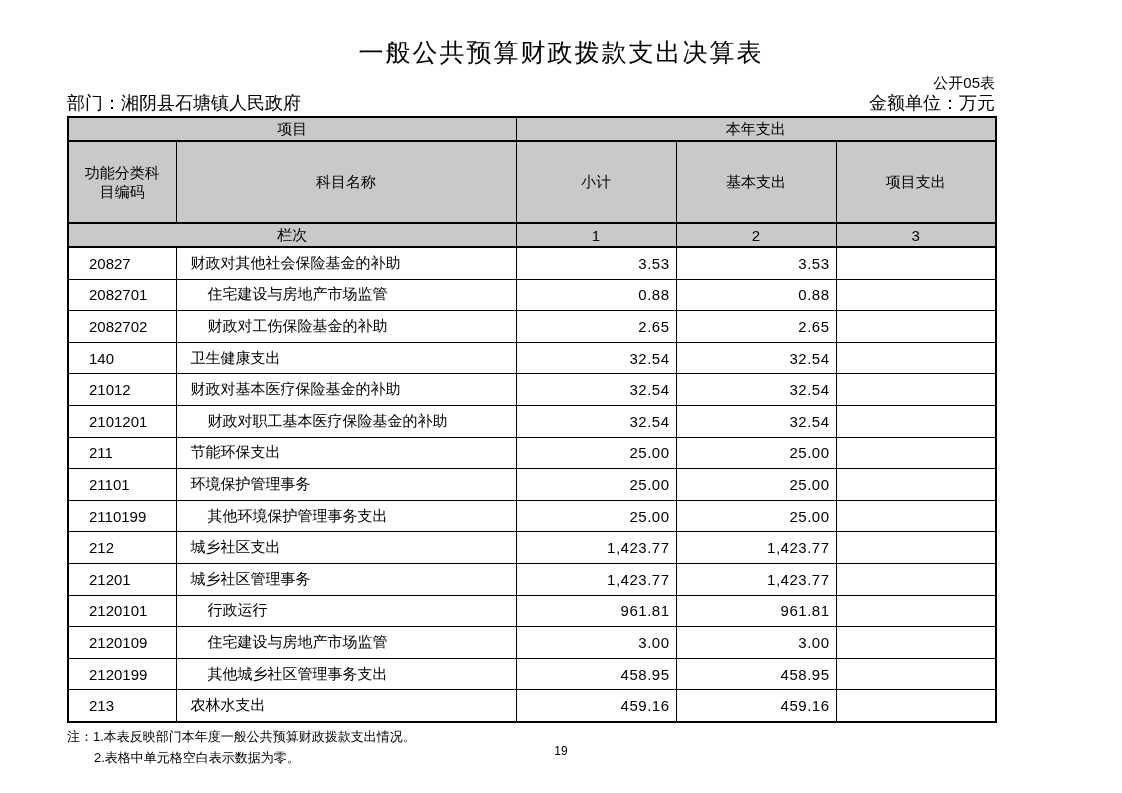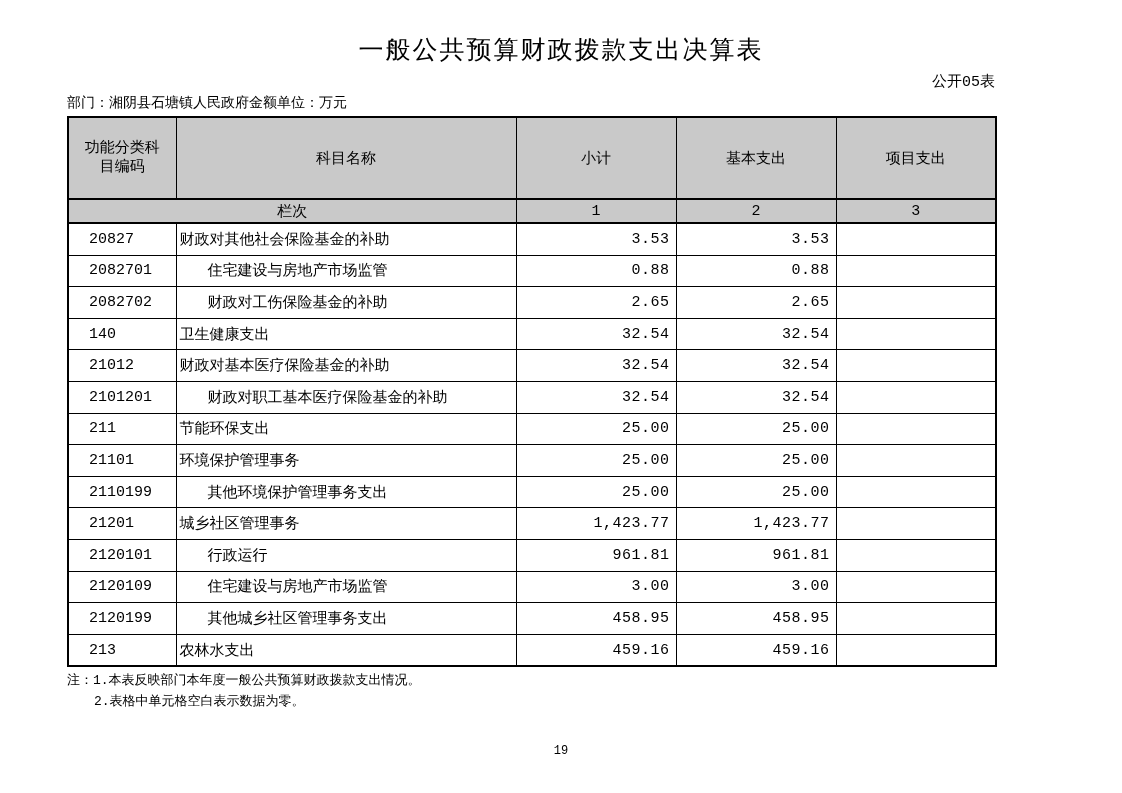--- a/index.html
+++ b/index.html
@@ -5,21 +5,21 @@
   html, body {
     margin: 0;
     padding: 0;
     background: #e8e8e8;
   }
   .page {
     position: relative;
     width: 1122px;
     height: 793px;
     background: #ffffff;
-    font-family: Liberation Mono, monospace;
+    font-family: Liberation Sans, sans-serif;
     color: #000000;
     overflow: hidden;
     margin: 0 auto;
   }
   .title {
     padding-top: 38px;
     text-align: center;
     font-size: 25px;
     letter-spacing: 2px;
     line-height: 28px;
@@ -28,21 +28,22 @@
     width: 928px;
     margin: 8px 0 0 67px;
     text-align: right;
     font-size: 15px;
     line-height: 17px;
   }
   .meta-row {
     width: 928px;
     margin: 3px 0 3px 67px;
     display: flex;
-    font-size: 14px;
+    justify-content: space-between;
+    font-size: 18px;
     line-height: 19px;
   }
   table.fin {
     width: 928px;
     margin-left: 67px;
     border-collapse: collapse;
     table-layout: fixed;
     border: 2px solid #000;
   }
   table.fin th, table.fin td {
@@ -56,21 +57,21 @@
     background: var(--header-bg, #C9C9C9);
     text-align: center;
     vertical-align: middle;
   }
   tr.h1 th { height: 20px; border-bottom-width: 2px; }
   tr.h2 th { height: 56px; border-bottom-width: 2px; }
   tr.h2 th.code-head { padding: 12px 10px; white-space: normal; line-height: 19px; }
   tr.h3 th { height: 20px; border-bottom-width: 2px; }
   tbody td { height: 28.6px; vertical-align: middle; background: #ffffff; }
   td.code { text-align: left; padding-left: 20px; }
-  td.name { text-align: left; padding-left: 3px; }
+  td.name { text-align: left; padding-left: 14px; }
   td.name.ind { padding-left: 31px; }
   td.num  { text-align: right; padding-right: 6px; letter-spacing: 0.5px; }
   .notes {
     margin: 5px 0 0 67px;
     font-size: 13px;
     line-height: 17px;
   }
   .note2 { margin-left: 27px; margin-top: 4px; }
   .page-number {
     position: absolute;
@@ -98,20 +99,24 @@
 
   <table class="fin">
     <colgroup>
       <col style="width:108px">
       <col style="width:340px">
       <col style="width:160px">
       <col style="width:160px">
       <col style="width:160px">
     </colgroup>
     <thead>
+      <tr class="h1">
+        <th colspan="2">项目</th>
+        <th colspan="3">本年支出</th>
+      </tr>
       <tr class="h2">
         <th class="code-head">功能分类科目编码</th>
         <th>科目名称</th>
         <th>小计</th>
         <th>基本支出</th>
         <th>项目支出</th>
       </tr>
       <tr class="h3">
         <th colspan="2">栏次</th>
         <th>1</th>
@@ -177,20 +182,27 @@
         <td class="num"></td>
       </tr>
       <tr>
         <td class="code">2110199</td>
         <td class="name ind">其他环境保护管理事务支出</td>
         <td class="num">25.00</td>
         <td class="num">25.00</td>
         <td class="num"></td>
       </tr>
       <tr>
+        <td class="code">212</td>
+        <td class="name">城乡社区支出</td>
+        <td class="num">1,423.77</td>
+        <td class="num">1,423.77</td>
+        <td class="num"></td>
+      </tr>
+      <tr>
         <td class="code">21201</td>
         <td class="name">城乡社区管理事务</td>
         <td class="num">1,423.77</td>
         <td class="num">1,423.77</td>
         <td class="num"></td>
       </tr>
       <tr>
         <td class="code">2120101</td>
         <td class="name ind">行政运行</td>
         <td class="num">961.81</td>

